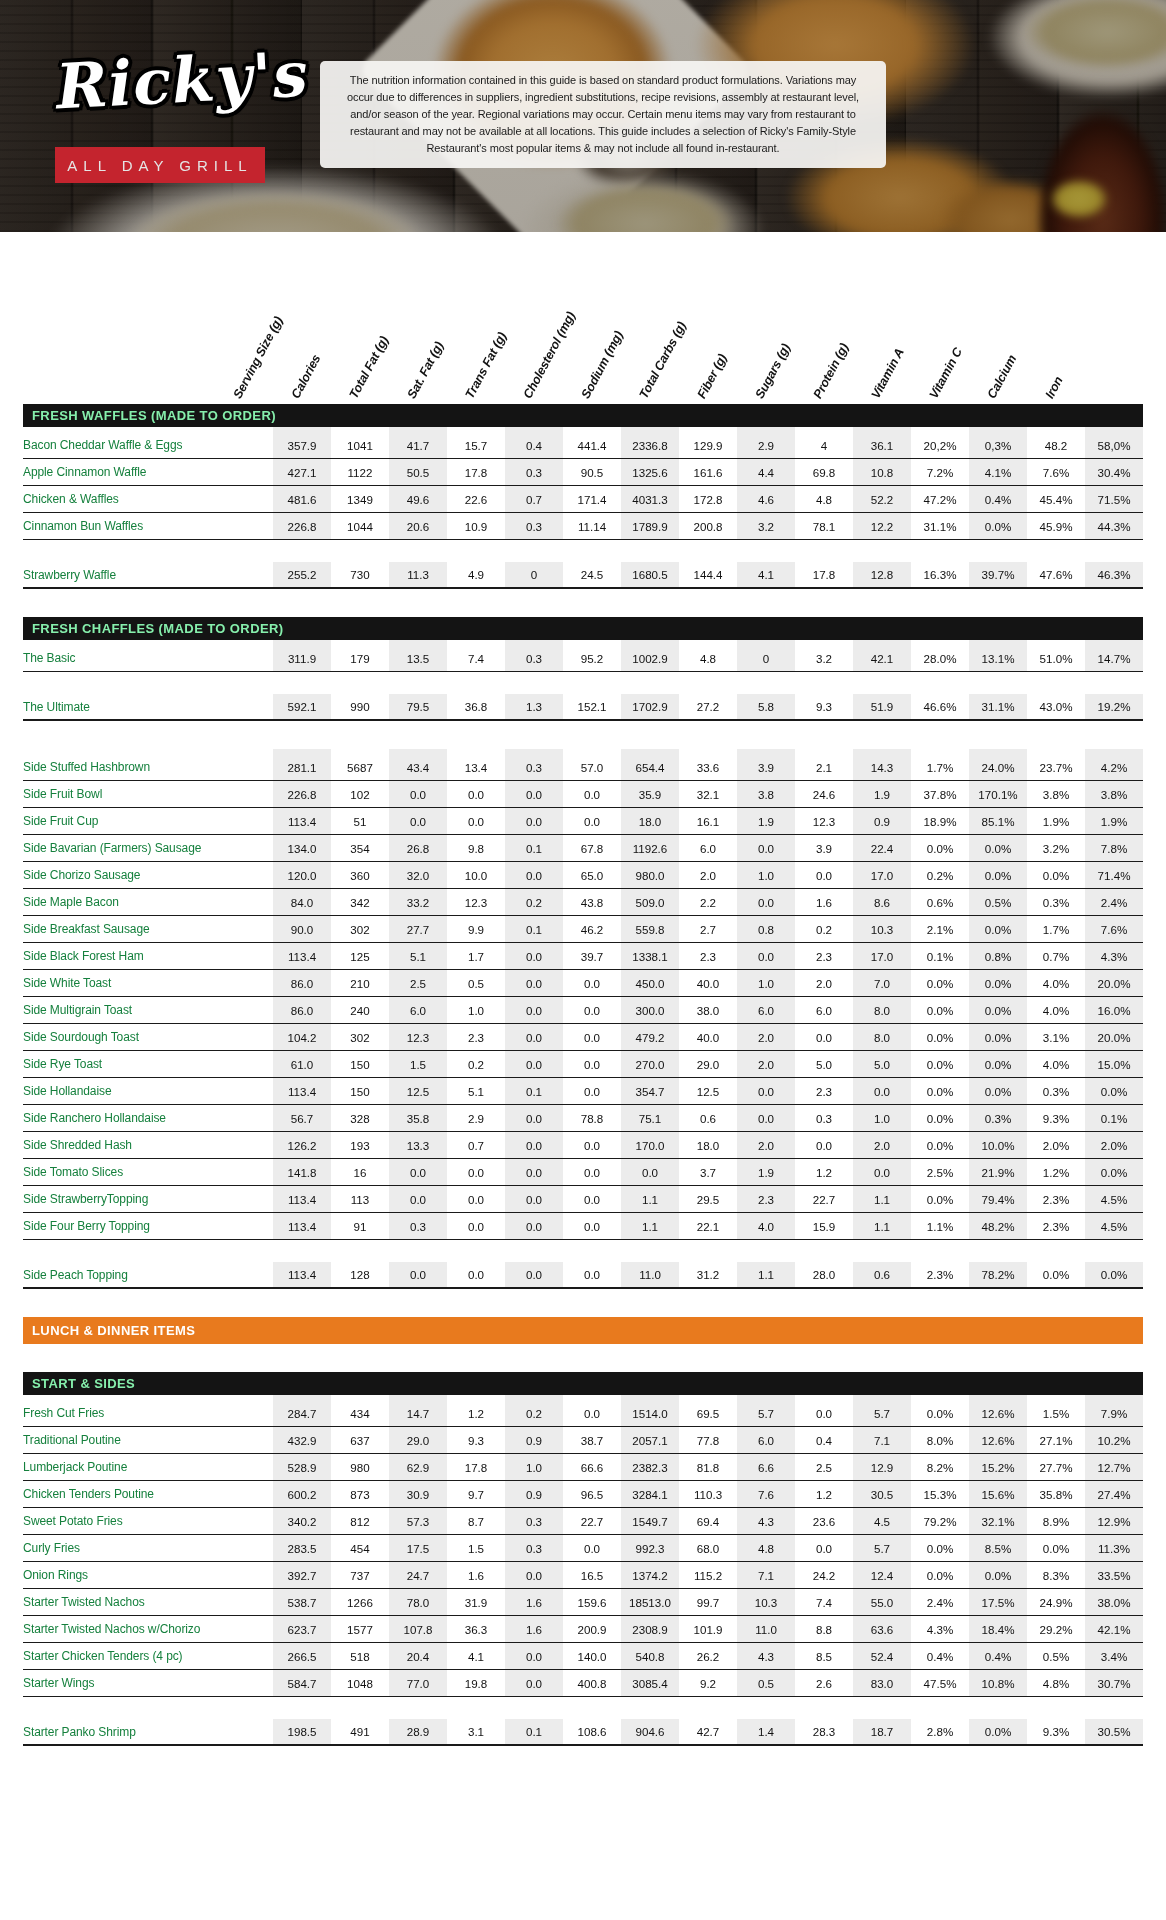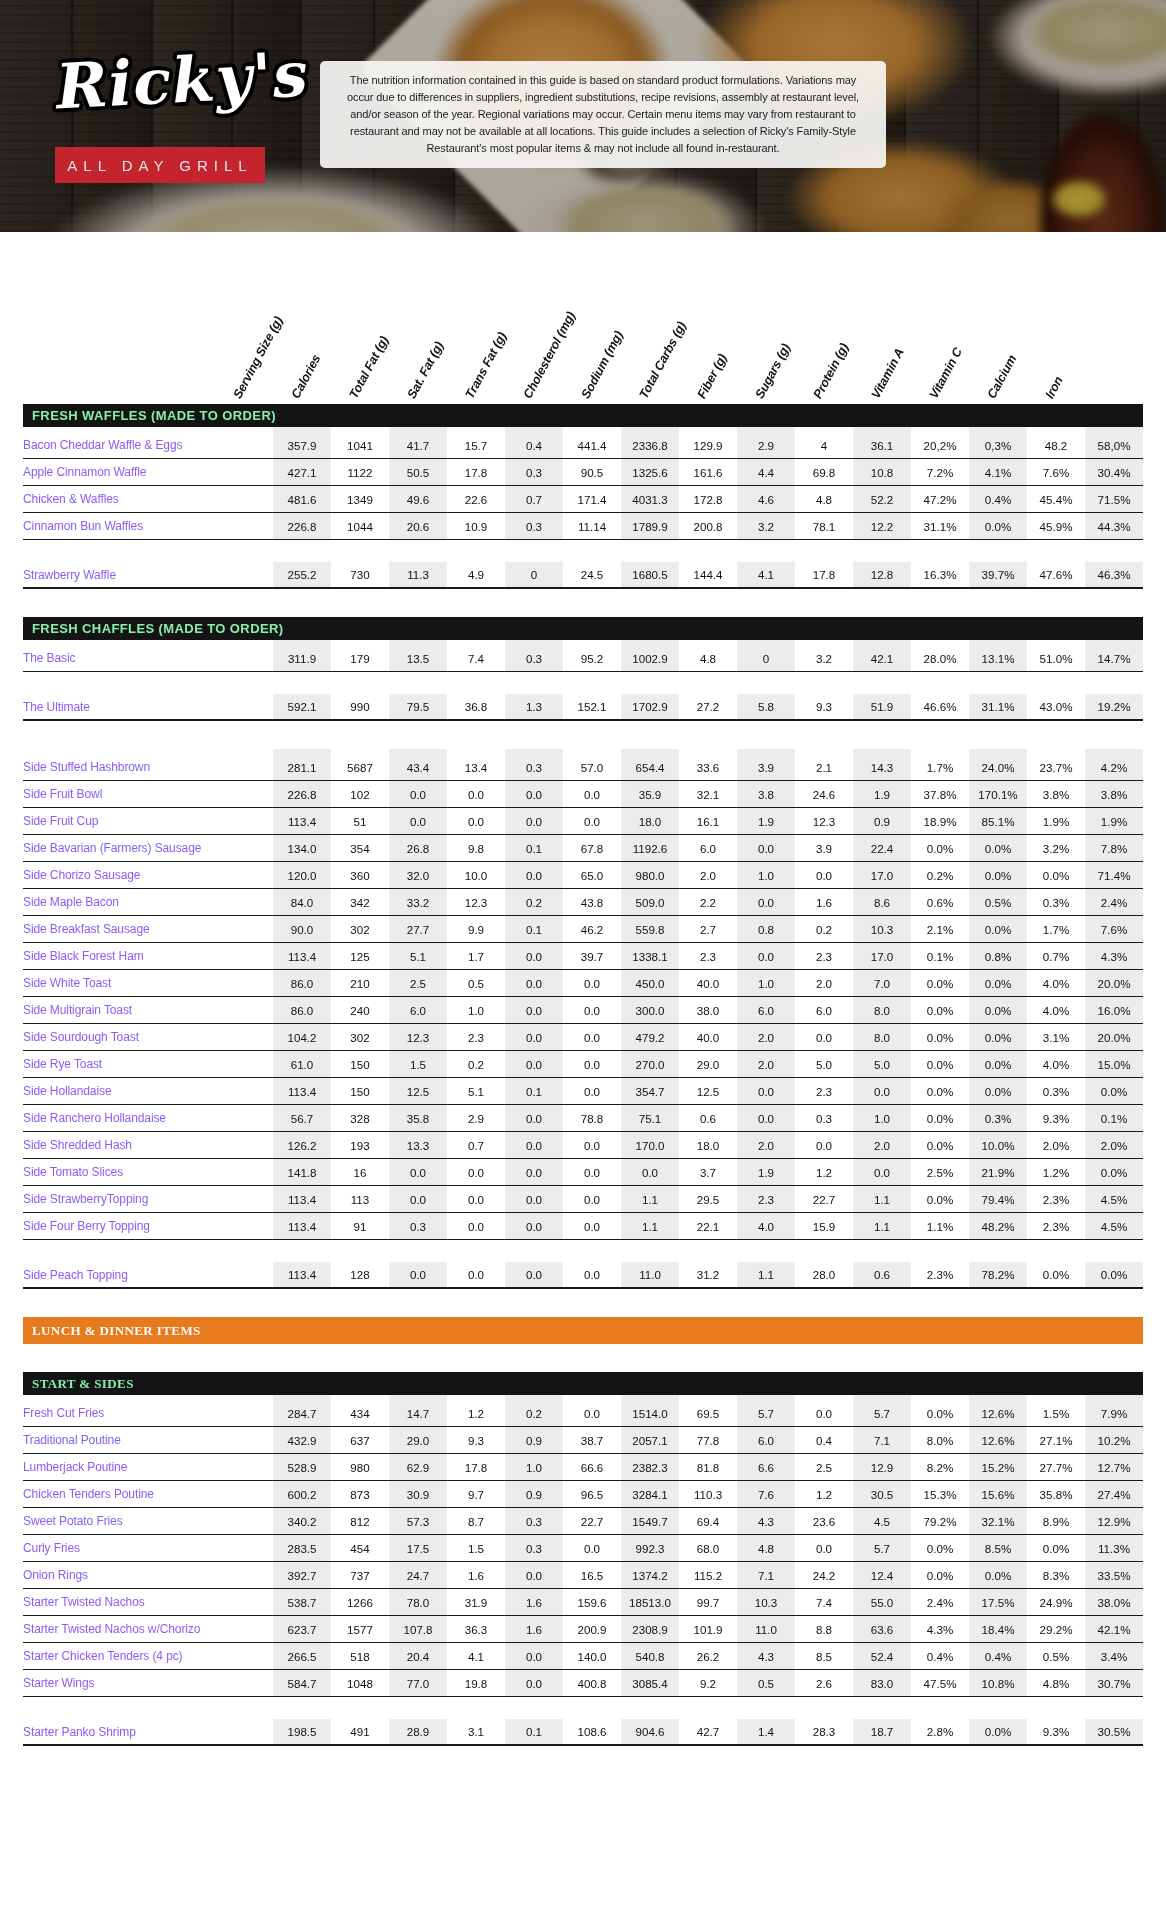--- a/index.html
+++ b/index.html
@@ -62,27 +62,27 @@
 
   
   .table-wrap{position:relative;margin:0 23px;width:1120px;}
   .col-area{position:relative;height:172px;}
   .col-label{position:absolute;bottom:3px;transform-origin:0 100%;transform:rotate(-62deg);
     font-style:italic;font-weight:700;font-size:12.5px;white-space:nowrap;color:#131313;
     letter-spacing:-0.2px;}
   .sec-bar{display:flex;align-items:center;height:23px;background:#141414;color:#86efac;
     font-weight:700;font-size:13px;padding-left:9px;letter-spacing:0.4px;}
   .cat-banner{display:flex;align-items:center;height:27px;background:#e87a1e;color:#fff;
-    font-weight:700;font-size:13px;padding-left:9px;letter-spacing:0.4px;margin-bottom:28px;font-family:Liberation Serif, serif;}
+    font-weight:700;font-size:13px;padding-left:9px;letter-spacing:0.4px;margin-bottom:28px;}
   .t-section{margin-bottom:28px;}
   .t-row{display:flex;height:27px;box-sizing:border-box;border-bottom:1px solid #1a1a1a;}
   .t-section .t-row:last-child{border-bottom-width:2px;margin-top:22px;}
   .t-row.t-spacer{height:5px;border-bottom:none;}
   .t-name{width:250px;flex:0 0 250px;display:flex;align-items:center;
-    font-size:12px;color:#8b5cf6;letter-spacing:-0.1px;}
+    font-size:12px;color:#15803d;letter-spacing:-0.1px;}
   .t-val{width:58px;flex:0 0 58px;display:flex;align-items:center;justify-content:center;
     font-size:11.6px;color:#121212;}
   .t-val.stripe{background:#ececec;}
 </style>
 </head>
 <body>
 
 <div class="page">
 
   <div class="hero">
@@ -651,21 +651,21 @@
             <div class="t-val">28.0</div>
             <div class="t-val stripe">0.6</div>
             <div class="t-val">2.3%</div>
             <div class="t-val stripe">78.2%</div>
             <div class="t-val">0.0%</div>
             <div class="t-val stripe">0.0%</div>
           </div>
         </section>
         <div class="cat-banner" style="background: rgb(232, 122, 30);">LUNCH &amp; DINNER ITEMS</div>
         <section class="t-section">
-          <div class="sec-bar" style="background: rgb(20, 20, 20); font-family: Liberation Serif, serif;">START &amp; SIDES</div>
+          <div class="sec-bar" style="background: rgb(20, 20, 20);">START &amp; SIDES</div>
           <div class="t-row t-spacer">
             <div class="t-name"></div>
             <div class="t-val stripe"></div>
             <div class="t-val"></div>
             <div class="t-val stripe"></div>
             <div class="t-val"></div>
             <div class="t-val stripe"></div>
             <div class="t-val"></div>
             <div class="t-val stripe"></div>
             <div class="t-val"></div>

